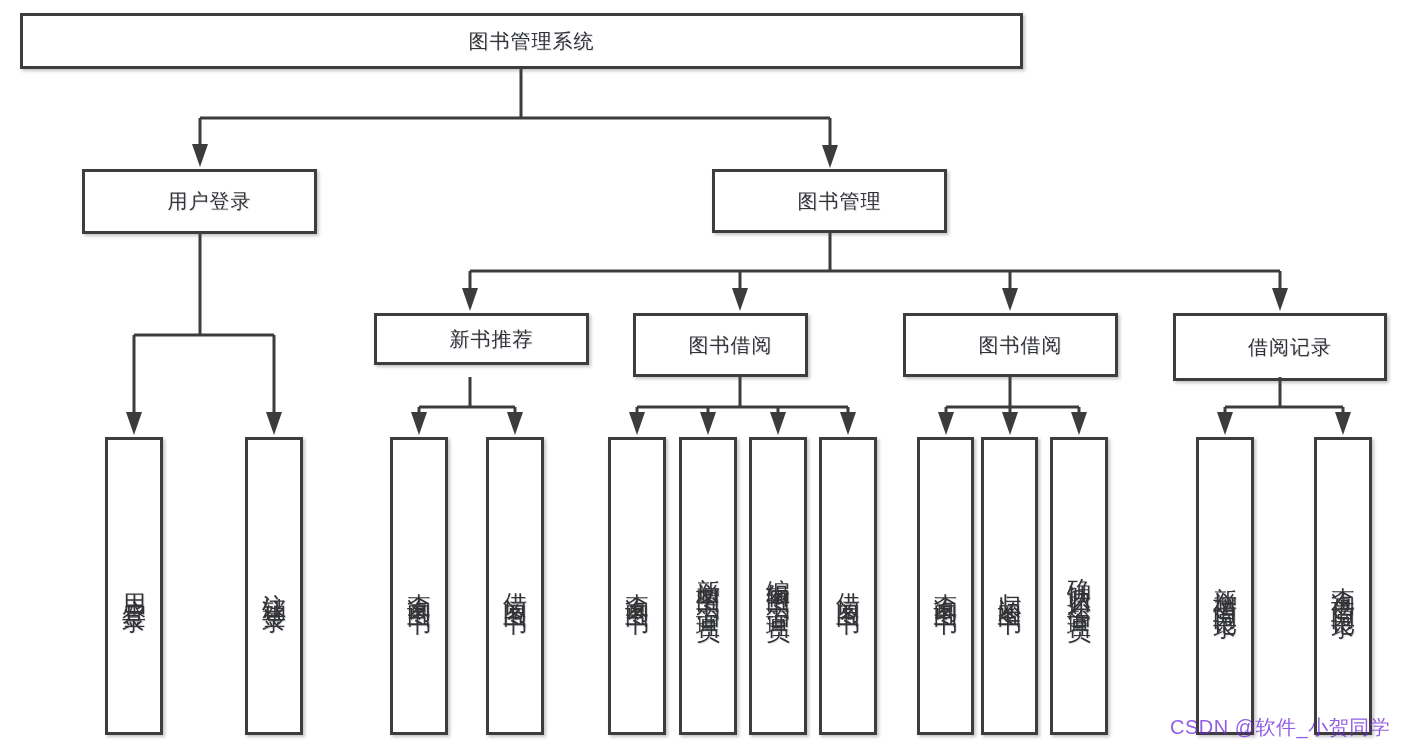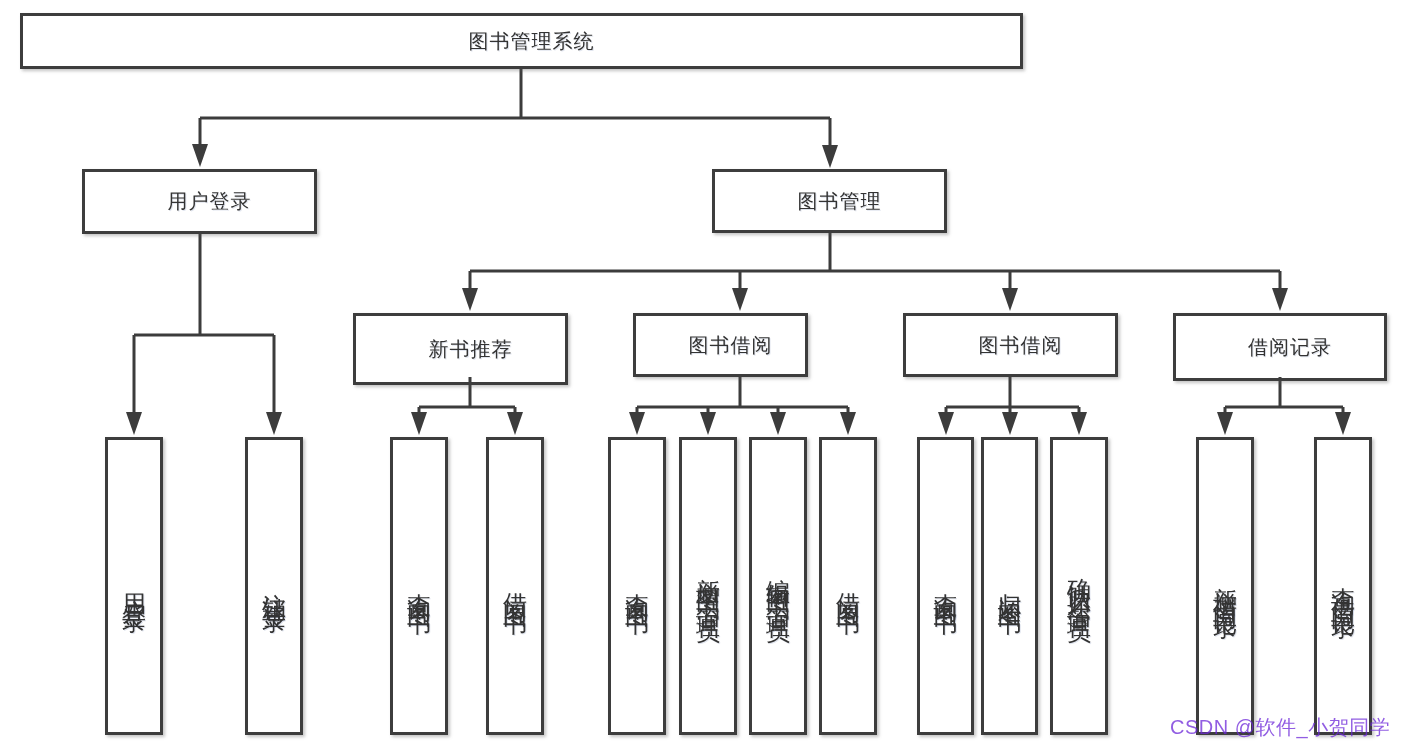--- a/index.html
+++ b/index.html
@@ -122,21 +122,21 @@
     <span>图书管理系统</span>
   </div>
 
   <div class="box h-box" style="left:82px;top:169px;width:235px;height:65px">
     <span>用户登录</span>
   </div>
   <div class="box h-box" style="left:712px;top:169px;width:235px;height:64px">
     <span>图书管理</span>
   </div>
 
-  <div class="box h-box" style="left:353px;top:313px;width:215px;height:72px">
+  <div class="box h-box" style="left:374px;top:313px;width:215px;height:52px">
     <span>新书推荐</span>
   </div>
   <div class="box h-box" style="left:633px;top:313px;width:175px;height:64px">
     <span>图书借阅</span>
   </div>
   <div class="box h-box" style="left:903px;top:313px;width:215px;height:64px">
     <span>图书借阅</span>
   </div>
   <div class="box h-box" style="left:1173px;top:313px;width:214px;height:68px">
     <span>借阅记录</span>

